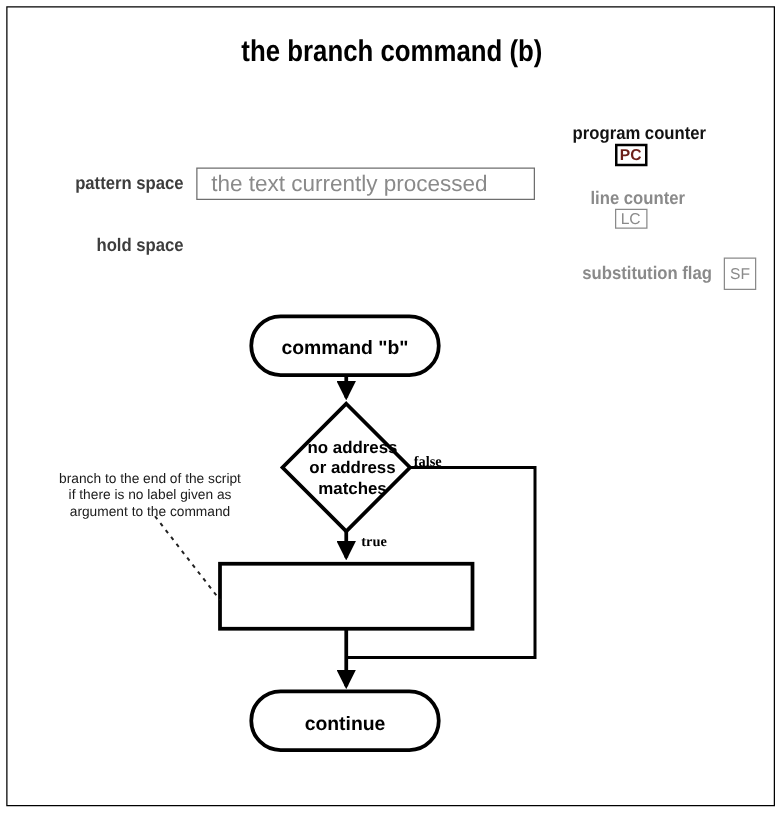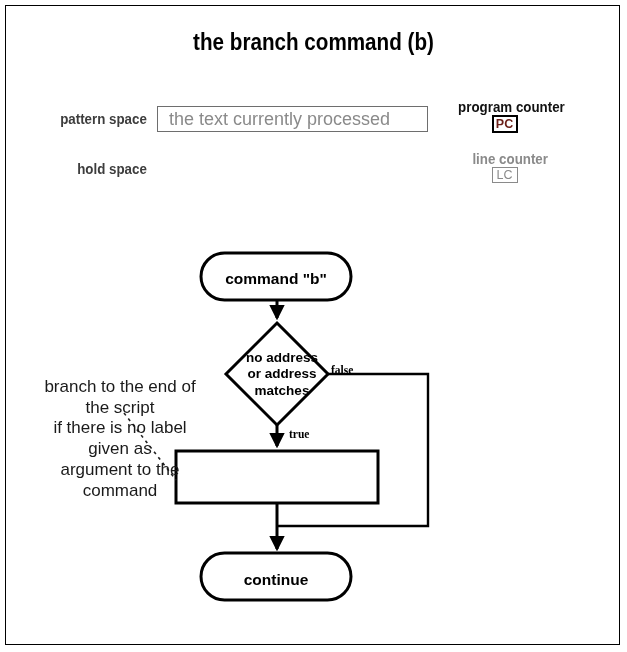--- a/index.html
+++ b/index.html
@@ -41,20 +41,21 @@
   }
 
   
   .field-row {
     position: absolute;
     left: 0;
     width: 425px;
     height: 28px;
     display: flex;
     align-items: center;
+    margin-top: 28px;
   }
   .field-label {
     width: 140px;
     text-align: right;
     padding-right: 11px;
     font-family: "Liberation Sans Narrow", "Liberation Sans", sans-serif;
     font-weight: bold;
     font-size: 14.5px;
     color: #3d3d3d;
     transform: scaleX(0.92);
@@ -161,21 +162,21 @@
   }
   #lbl-false { left: 325px; top: 358px; }
   #lbl-true  { left: 283px; top: 422px; }
 
   #annotation {
     position: absolute;
     left: 29px;
     top: 371px;
     width: 170px;
     text-align: center;
-    font-size: 17px;
+    font-size: 11px;
     line-height: 1.22;
     color: #1a1a1a;
     white-space: pre-line;
   }
 </style>
 </head>
 <body>
 
 <div id="canvas">
 
@@ -189,20 +190,24 @@
     <div class="field-label">hold space</div>
   </div>
 
   <div class="flag-row" style="top:99px;flex-direction:column;">
     <div class="flag-label active">program counter</div>
     <div class="flag-badge active">PC</div>
   </div>
   <div class="flag-row" style="top:149px;flex-direction:column;">
     <div class="flag-label">line counter</div>
     <div class="flag-badge">LC</div>
+  </div>
+  <div class="flag-row" style="top:199px;">
+    <div class="flag-label">substitution flag</div>
+    <div class="flag-badge">SF</div>
   </div>
 
   <svg id="flow" viewBox="0 0 615 640">
     <defs>
       <marker id="arrow" viewBox="0 0 10 10" refX="8.5" refY="5" markerWidth="5.2" markerHeight="5.2" orient="auto-start-reverse">
         <path d="M 0 0 L 10 5 L 0 10 z" fill="#000000"></path>
       </marker>
     </defs>
 
     <rect x="195" y="247" width="150" height="47" rx="23.5" ry="23.5" fill="#ffffff" stroke="#000000" stroke-width="3"></rect>

